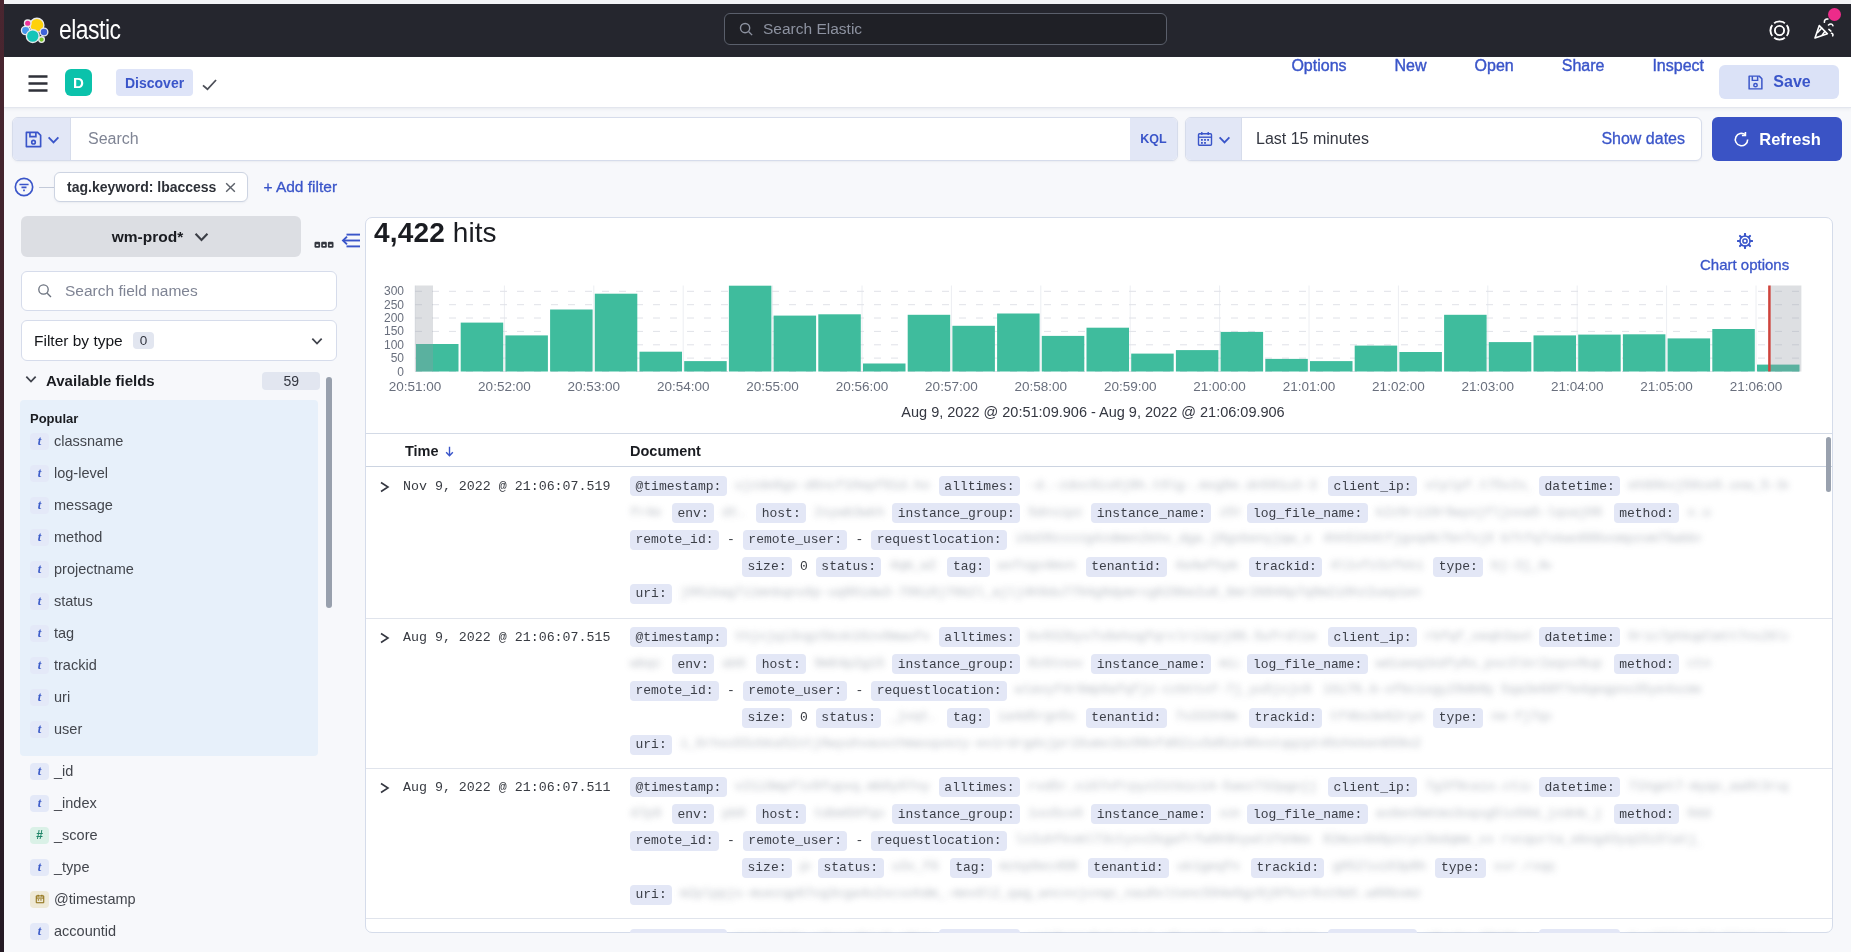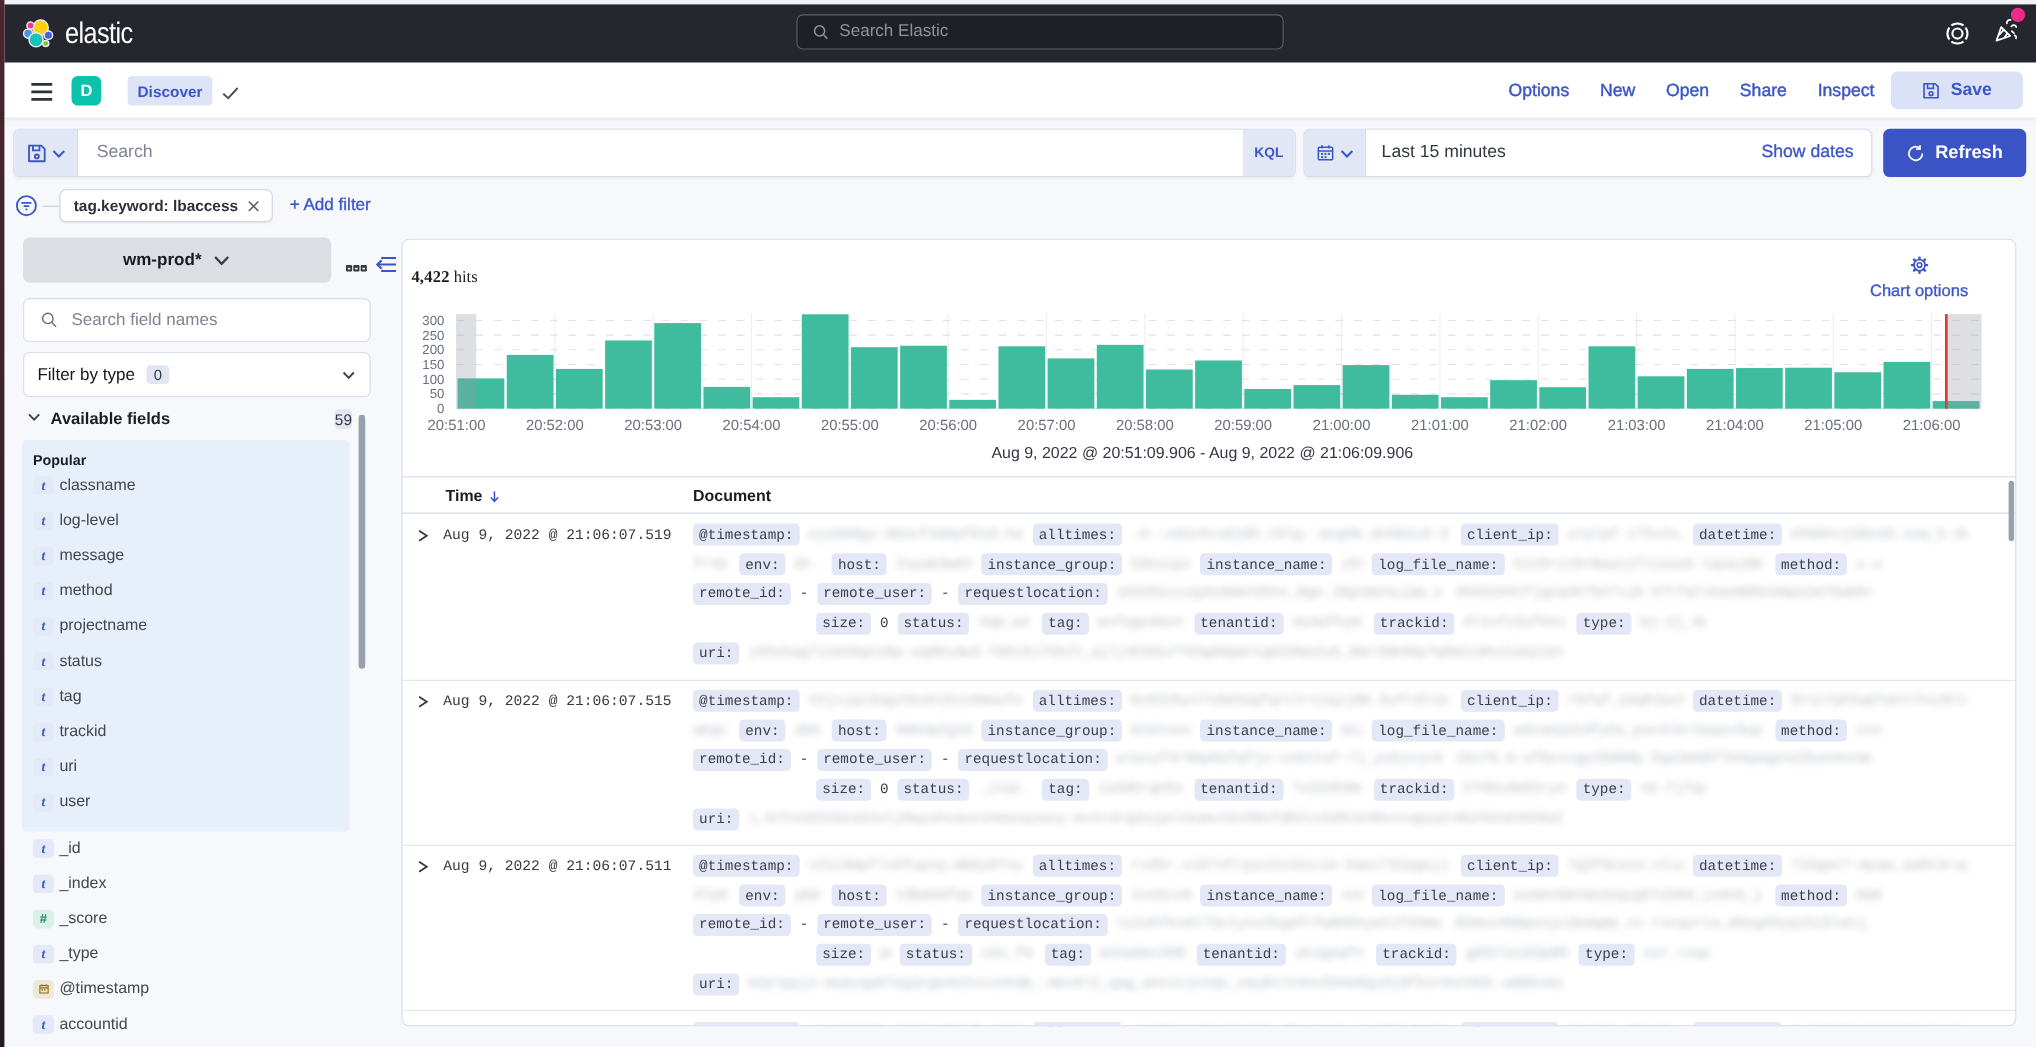--- a/index.html
+++ b/index.html
@@ -14,21 +14,21 @@
 #hsearch span { color:#8d92a0; font-size:15.5px; margin-left:9px; }
 #hdr .hicons { position:absolute; right:14px; top:0; height:53px; display:flex; align-items:center; gap:20px; }
 #hdr .pop { position:relative; }
 #hdr .pop .dot { position:absolute; right:-4px; top:-8px; width:13px; height:13px; border-radius:50%; background:#ed2b8a; }
 
 #tbar { left:4px; top:57px; width:1847px; height:51px; background:#fff; border-bottom:1px solid #e3e6ee; box-shadow:0 1px 3px rgba(120,130,150,0.12); z-index:5; }
 #tbar .ham { position:absolute; left:24px; top:18px; }
 #tbar .dep { position:absolute; left:61px; top:12px; width:27px; height:27px; border-radius:6px; background:#0bc2ab; color:#fff; font-weight:bold; font-size:15px; display:flex; align-items:center; justify-content:center; }
 #tbar .crumb { position:absolute; left:112px; top:12px; height:27px; padding:0 9px; border-radius:4px; background:#dee4f8; color:#3a55c9; font-weight:600; font-size:14px; display:flex; align-items:center; }
 #tbar .chk { position:absolute; left:196px; top:18px; }
-#tbar .links { position:absolute; right:147px; top:0; height:51px; display:flex; align-items:center; gap:28px; color:#3a55c9; font-size:16px; font-weight:400; -webkit-text-stroke:0.4px #3a55c9; }
+#tbar .links { position:absolute; right:147px; top:0; height:51px; display:flex; align-items:flex-start; gap:48px; color:#3a55c9; font-size:16px; font-weight:400; -webkit-text-stroke:0.4px #3a55c9; }
 #tbar .saveb { position:absolute; right:12px; top:8px; width:120px; height:34px; background:#dbe2f7; border-radius:6px; color:#3a55c9; font-size:16px; font-weight:600; display:flex; align-items:center; justify-content:center; gap:9px; }
 
 #qgroup { left:12px; top:117px; width:1166px; height:44px; background:#fff; border:1px solid #d6dceb; border-radius:6px; display:flex; align-items:center; box-shadow:0 1px 2px rgba(130,140,160,0.10); }
 #qgroup .qsave { width:58px; height:100%; background:#e2e7f6; border-radius:5px 0 0 5px; display:flex; align-items:center; justify-content:center; gap:4px; border-right:1px solid #d6dceb; }
 #qgroup .ph { color:#7f8494; font-size:16px; margin-left:17px; flex:1; }
 #qgroup .kql { width:47px; height:100%; background:#e2e7f6; border-radius:0 5px 5px 0; display:flex; align-items:center; justify-content:center; color:#3a55c9; font-size:12.5px; font-weight:600; }
 #dgroup { left:1185px; top:117px; width:517px; height:44px; background:#fff; border:1px solid #d6dceb; border-radius:6px; display:flex; align-items:center; box-shadow:0 1px 2px rgba(130,140,160,0.10); }
 #dgroup .cal { width:56px; height:100%; background:#e2e7f6; border-radius:5px 0 0 5px; display:flex; align-items:center; justify-content:center; gap:5px; border-right:1px solid #d6dceb; }
 #dgroup .dtxt { color:#343741; font-size:16px; margin-left:14px; flex:1; }
 #dgroup .showd { color:#3a55c9; font-size:16px; margin-right:16px; -webkit-text-stroke:0.3px #3a55c9; }
@@ -45,35 +45,35 @@
 #sboxes { left:314px; top:235px; }
 #smenul { left:341px; top:232px; }
 #fsearch { left:21px; top:271px; width:316px; height:40px; background:#fff; border:1px solid #d6dceb; border-radius:6px; display:flex; align-items:center; padding-left:15px; gap:12px; }
 #fsearch span { color:#7f8494; font-size:15.5px; }
 #ftype { left:21px; top:320px; width:316px; height:41px; background:#fff; border:1px solid #d6dceb; border-radius:6px; display:flex; align-items:center; padding:0 12px 0 12px; }
 #ftype .t { font-size:15.5px; color:#14161a; }
 #ftype .cnt { margin-left:10px; background:#e2e6f0; border-radius:4px; font-size:13.5px; color:#343741; padding:1px 7px; }
 #ftype svg { margin-left:auto; }
 #avf { left:24px; top:372px; width:296px; height:22px; display:flex; align-items:flex-start; }
 #avf b { font-size:15px; color:#1a1c21; margin-left:8px; }
-#avf .cnt { margin-left:auto; background:#e2e6f0; border-radius:4px; font-size:14px; color:#343741; padding:1px 0; }
+#avf .cnt { margin-left:auto; background:#e2e6f0; border-radius:4px; font-size:14px; color:#343741; padding:1px 21px; }
 #sscroll { left:326px; top:377px; width:6px; height:231px; background:#98a0ad; border-radius:3px; }
 #popbg { left:20px; top:400px; width:298px; height:356px; background:#e7f0fa; border-radius:4px; }
 #popbg .ptitle { font-size:13px; font-weight:700; color:#1a1c21; position:absolute; left:10px; top:11px; }
 .flist { position:absolute; left:30px; width:280px; }
 .frow { height:32px; display:flex; align-items:center; gap:5px; }
 .fname { font-size:14.5px; color:#43464d; }
 .tok { width:19px; height:17px; border-radius:4px; display:inline-flex; align-items:center; justify-content:center; flex:none; }
 .tokt { background:#e4e9f8; color:#3b5bc8; }
 .tokt i { font-family:"Liberation Serif",serif; font-weight:700; font-size:12.5px; }
 .tokn { background:#daf1e7; color:#1e8568; font-size:12px; font-weight:700; }
 .tokd { background:#eee9d6; }
 
 #panel { left:365px; top:217px; width:1468px; height:716px; background:#fff; border:1px solid #d5dcea; border-radius:7px; }
-#hits { position:absolute; left:374px; top:244px; font-size:15px; color:#1a1c21;font-family:Liberation Serif, serif; }
+#hits { position:absolute; left:374px; top:217px; font-size:28px; color:#1a1c21; }
 #hits b { font-weight:700; letter-spacing:0.2px; }
 #chartopt { position:absolute; left:1700px; top:233px; display:flex; align-items:center; gap:7px; color:#3a55c9; font-size:15px;flex-direction:column; -webkit-text-stroke:0.3px #3a55c9; }
 .chart { position:absolute; left:373px; top:278px; }
 .ax { font-family:"Liberation Sans",sans-serif; font-size:13.5px; fill:#696f7d; }
 .ay { font-family:"Liberation Sans",sans-serif; font-size:12px; fill:#696f7d; }
 #caption { position:absolute; left:373px; top:404px; width:1440px; text-align:center; font-size:14.5px; color:#343741; }
 #thead { position:absolute; left:366px; top:433px; width:1466px; height:34px; border-top:1px solid #d3dae6; border-bottom:1px solid #ccd4e1; }
 #thead .th1 { position:absolute; left:39px; top:9px; font-size:14.5px; font-weight:700; color:#1a1c21; display:flex; gap:4px; align-items:center; }
 #thead .th2 { position:absolute; left:264px; top:9px; font-size:14.5px; font-weight:700; color:#1a1c21; }
 #tbody { position:absolute; left:366px; top:468px; width:1466px; height:465px; overflow:hidden; }
@@ -316,21 +316,21 @@
   <div class="th1">Time <svg width="13" height="13" viewBox="0 0 14 14">
         <path d="M7 2 V11 M3.4 7.8 L7 11.6 L10.6 7.8" fill="none" stroke="#3a55c9" stroke-width="1.5"></path>
       </svg></div>
   <div class="th2">Document</div>
 </div>
 <div id="tbody">
 <div class="drow">
   <div class="exp"><svg width="14" height="14" viewBox="0 0 14 14">
           <path d="M4 2.5 L11 7 L4 11.5" fill="none" stroke="#343741" stroke-width="1.6"></path>
         </svg></div>
-  <div class="tcell">Aug 9, 2022 @ 21:06:07.519</div>
+  <div class="tcell">Nov 9, 2022 @ 21:06:07.519</div>
   <div class="dcell">
         <div class="dl">
           <span class="fb">@timestamp:</span>
           <span class="bv" style="width:196px">ujzde8gx-d6ncf10epf91d.ho</span>
           <span class="fb">alltimes:</span>
           <span class="bv" style="width:292px">-d.-zdoc9is0j8h.t9lg-.mxg9e.dn581u3-3</span>
           <span class="fb">client_ip:</span>
           <span class="bv" style="width:106px">xtplpf.t75v2s_</span>
           <span class="fb">datetime:</span>
           <span class="bv" style="width:160px">eh60kvj50ce9.uvw_5-3e</span>

